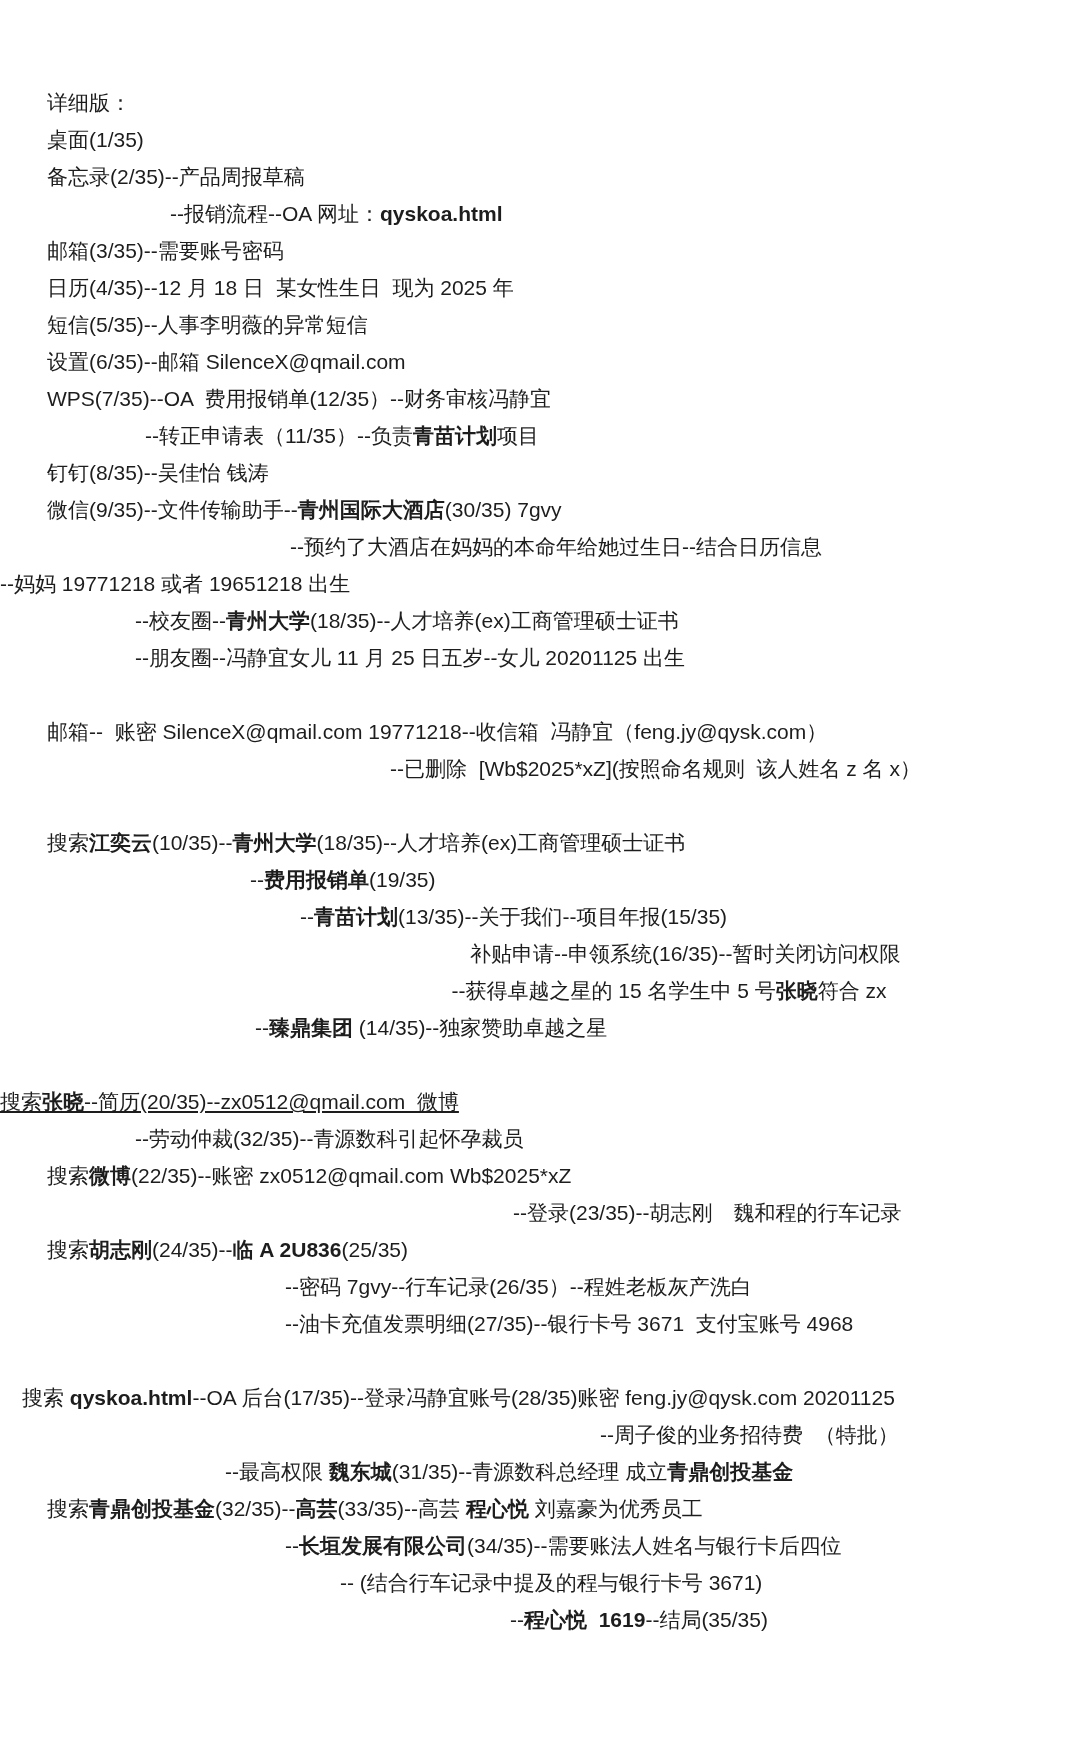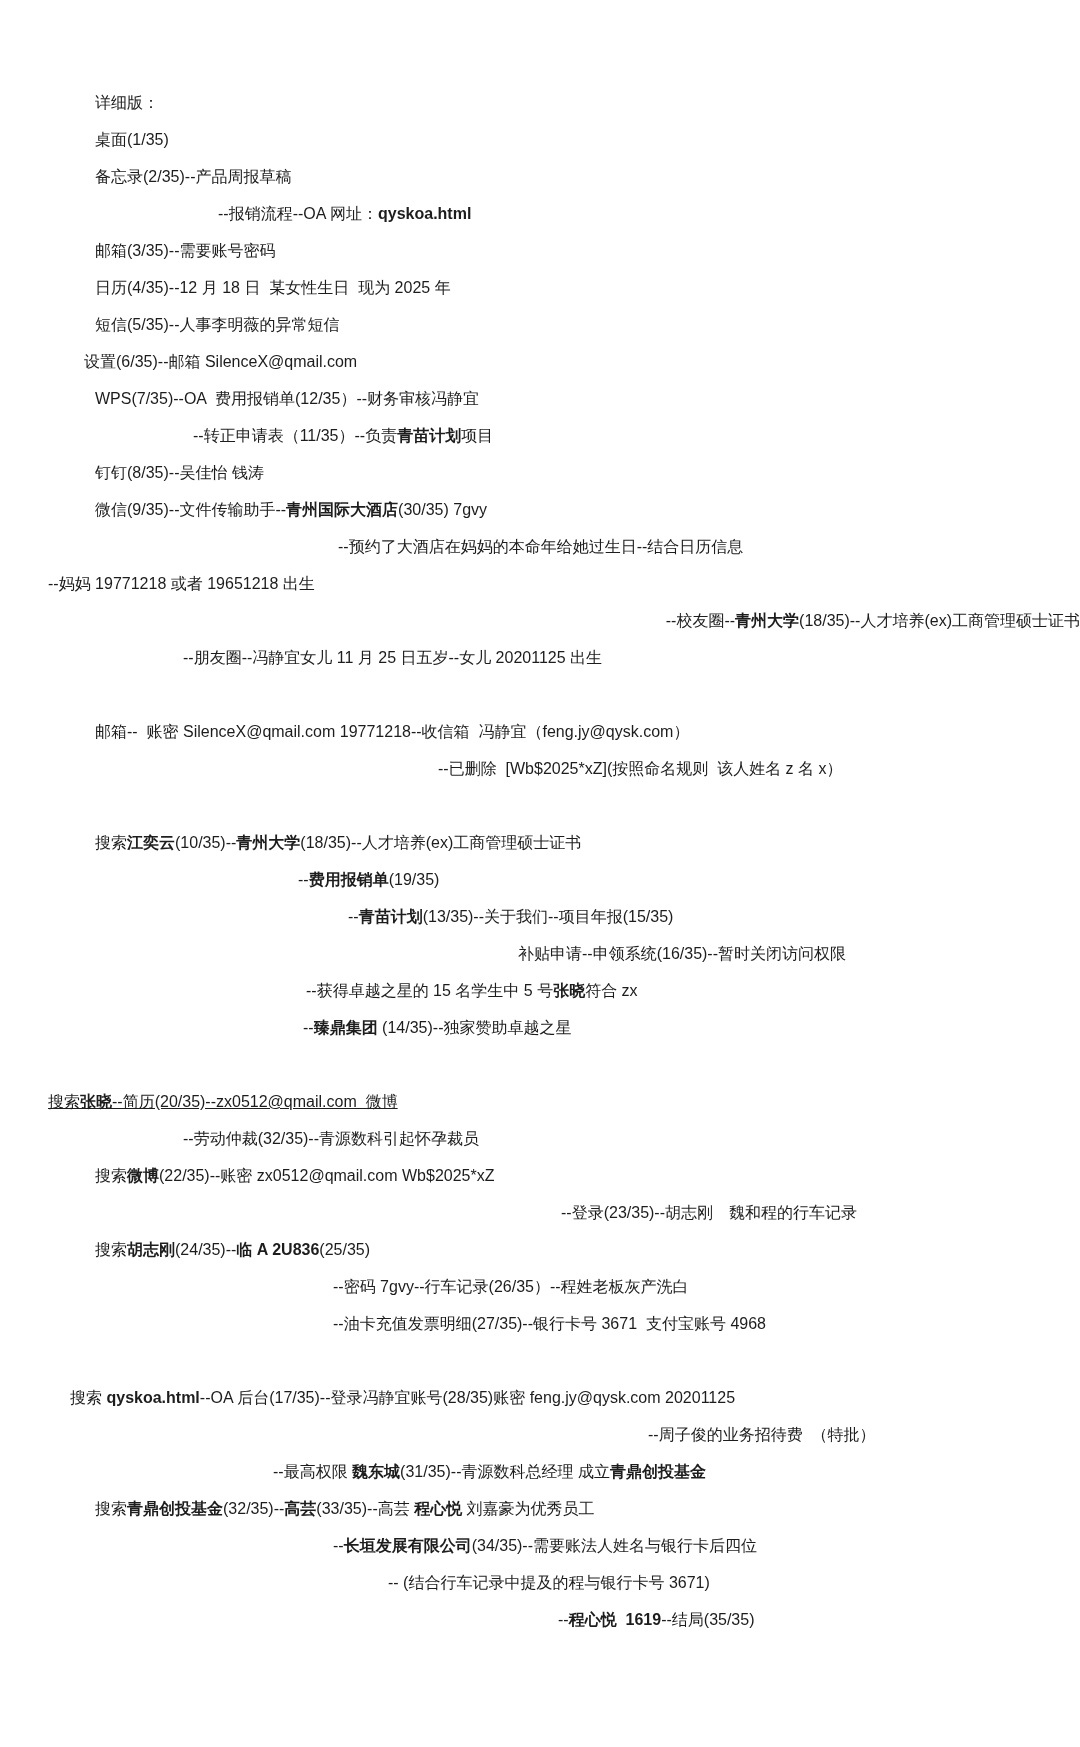--- a/index.html
+++ b/index.html
@@ -11,22 +11,21 @@
     position: relative;
     width: 1080px;
     height: 1747px;
     background: #ffffff;
     overflow: hidden;
     font-family: "Liberation Sans", sans-serif;
     color: #1d1d1d;
   }
   .doc-text {
     padding-top: 84px;
-    font-size: 16px;
-    margin-left: 48px;
+    font-size: 21px;
   }
   .line {
     height: 37px;
     line-height: 37px;
     white-space: pre;
   }
   .line span.bold {
     font-weight: 700;
   }
 </style>
@@ -35,38 +34,38 @@
 
 <div class="page">
   <div class="doc-text" id="doc-lines" style="color: rgb(29, 29, 29);">
       <div class="line" style="padding-left: 47px;"><span>详细版：</span></div>
       <div class="line" style="padding-left: 47px;"><span>桌面(1/35)</span></div>
       <div class="line" style="padding-left: 47px;"><span>备忘录(2/35)--产品周报草稿</span></div>
       <div class="line" style="padding-left: 170px;"><span>--报销流程--OA 网址：</span><span class="bold">qyskoa.html</span></div>
       <div class="line" style="padding-left: 47px;"><span>邮箱(3/35)--需要账号密码</span></div>
       <div class="line" style="padding-left: 47px;"><span>日历(4/35)--12 月 18 日  某女性生日  现为 2025 年</span></div>
       <div class="line" style="padding-left: 47px;"><span>短信(5/35)--人事李明薇的异常短信</span></div>
-      <div class="line" style="padding-left: 36px;"><span>设置(6/35)--邮箱 SilenceX@qmail.com</span></div>
+      <div class="line" style="padding-left: 47px;"><span>设置(6/35)--邮箱 SilenceX@qmail.com</span></div>
       <div class="line" style="padding-left: 47px;"><span>WPS(7/35)--OA  费用报销单(12/35）--财务审核冯静宜</span></div>
       <div class="line" style="padding-left: 145px;"><span>--转正申请表（11/35）--负责</span><span class="bold">青苗计划</span><span>项目</span></div>
       <div class="line" style="padding-left: 47px;"><span>钉钉(8/35)--吴佳怡 钱涛</span></div>
       <div class="line" style="padding-left: 47px;"><span>微信(9/35)--文件传输助手--</span><span class="bold">青州国际大酒店</span><span>(30/35) 7gvy</span></div>
       <div class="line" style="padding-left: 290px;"><span>--预约了大酒店在妈妈的本命年给她过生日--结合日历信息</span></div>
       <div class="line" style=""><span>--妈妈 19771218 或者 19651218 出生</span></div>
-      <div class="line" style="padding-left: 135px; text-align: right;"><span>--校友圈--</span><span class="bold">青州大学</span><span>(18/35)--人才培养(ex)工商管理硕士证书</span></div>
+      <div class="line" style="padding-left: 135px;"><span>--校友圈--</span><span class="bold">青州大学</span><span>(18/35)--人才培养(ex)工商管理硕士证书</span></div>
       <div class="line" style="padding-left: 135px;"><span>--朋友圈--冯静宜女儿 11 月 25 日五岁--女儿 20201125 出生</span></div>
       <div class="line" style="padding-left: 47px;"></div>
       <div class="line" style="padding-left: 47px;"><span>邮箱--  账密 SilenceX@qmail.com 19771218--收信箱  冯静宜（feng.jy@qysk.com）</span></div>
       <div class="line" style="padding-left: 390px;"><span>--已删除  [Wb$2025*xZ](按照命名规则  该人姓名 z 名 x）</span></div>
       <div class="line" style="padding-left: 47px;"></div>
       <div class="line" style="padding-left: 47px;"><span>搜索</span><span class="bold">江奕云</span><span>(10/35)--</span><span class="bold">青州大学</span><span>(18/35)--人才培养(ex)工商管理硕士证书</span></div>
       <div class="line" style="padding-left: 250px;"><span>--</span><span class="bold">费用报销单</span><span>(19/35)</span></div>
       <div class="line" style="padding-left: 300px;"><span>--</span><span class="bold">青苗计划</span><span>(13/35)--关于我们--项目年报(15/35)</span></div>
       <div class="line" style="padding-left: 470px;"><span>补贴申请--申领系统(16/35)--暂时关闭访问权限</span></div>
-      <div class="line" style="padding-left: 258px;"><span>--获得卓越之星的 15 名学生中 5 号</span><span class="bold">张晓</span><span>符合 zx</span></div>
+      <div class="line" style="padding-left: 258px; text-align: center;"><span>--获得卓越之星的 15 名学生中 5 号</span><span class="bold">张晓</span><span>符合 zx</span></div>
       <div class="line" style="padding-left: 255px;"><span>--</span><span class="bold">臻鼎集团</span><span> (14/35)--独家赞助卓越之星</span></div>
       <div class="line" style="padding-left: 47px;"></div>
       <div class="line" style=" text-decoration: underline;"><span>搜索</span><span class="bold">张晓</span><span>--简历(20/35)--zx0512@qmail.com  微博</span></div>
       <div class="line" style="padding-left: 135px;"><span>--劳动仲裁(32/35)--青源数科引起怀孕裁员</span></div>
       <div class="line" style="padding-left: 47px;"><span>搜索</span><span class="bold">微博</span><span>(22/35)--账密 zx0512@qmail.com Wb$2025*xZ</span></div>
       <div class="line" style="padding-left: 513px;"><span>--登录(23/35)--胡志刚　魏和程的行车记录</span></div>
       <div class="line" style="padding-left: 47px;"><span>搜索</span><span class="bold">胡志刚</span><span>(24/35)--</span><span class="bold">临 A 2U836</span><span>(25/35)</span></div>
       <div class="line" style="padding-left: 285px;"><span>--密码 7gvy--行车记录(26/35）--程姓老板灰产洗白</span></div>
       <div class="line" style="padding-left: 285px;"><span>--油卡充值发票明细(27/35)--银行卡号 3671  支付宝账号 4968</span></div>
       <div class="line" style="padding-left: 47px;"></div>

